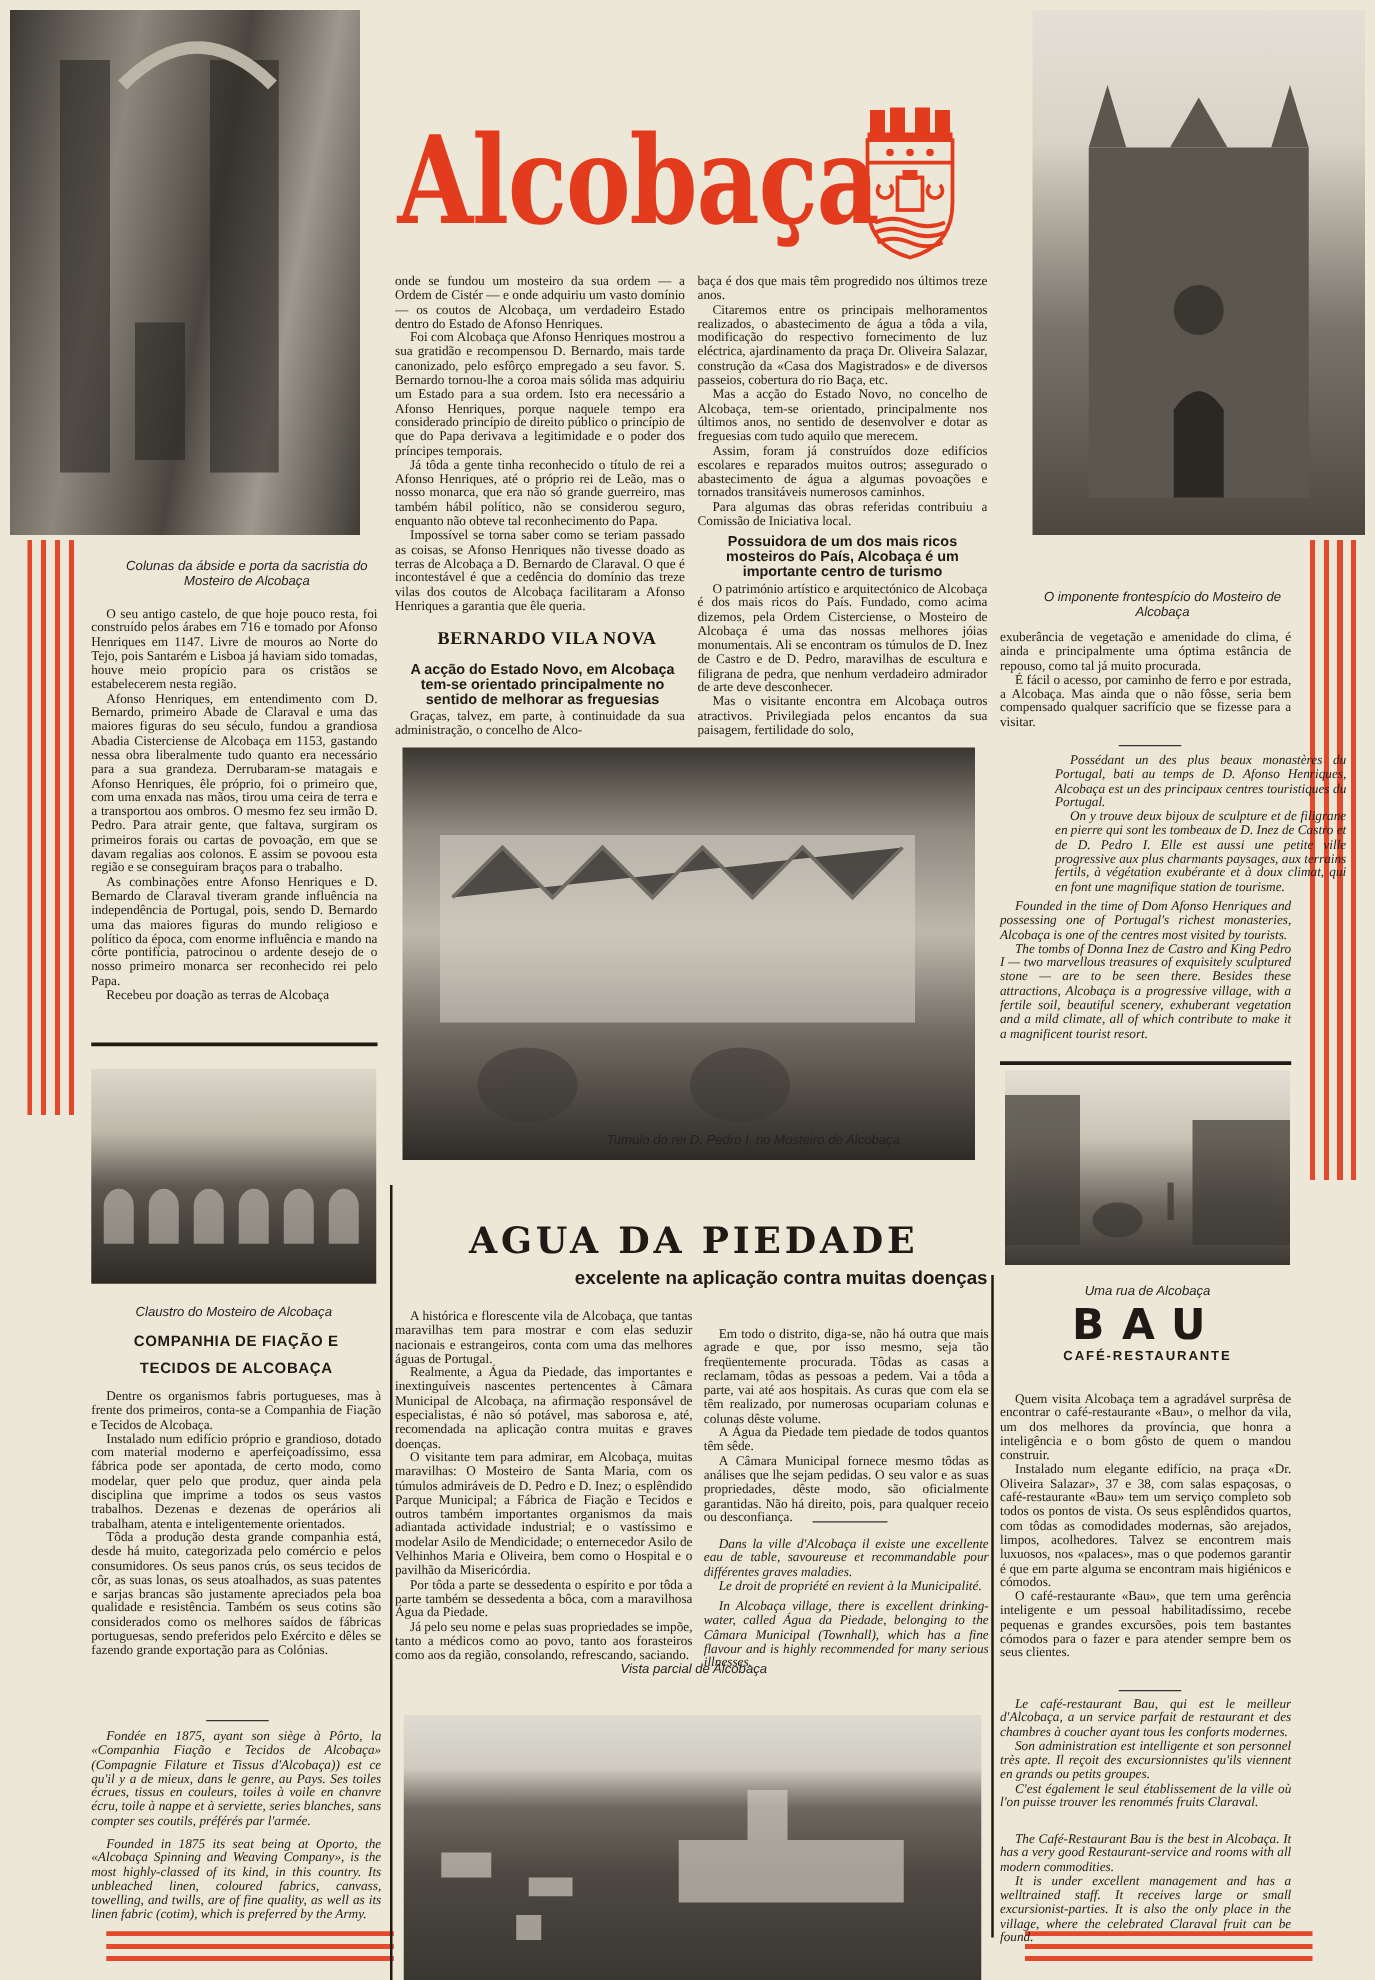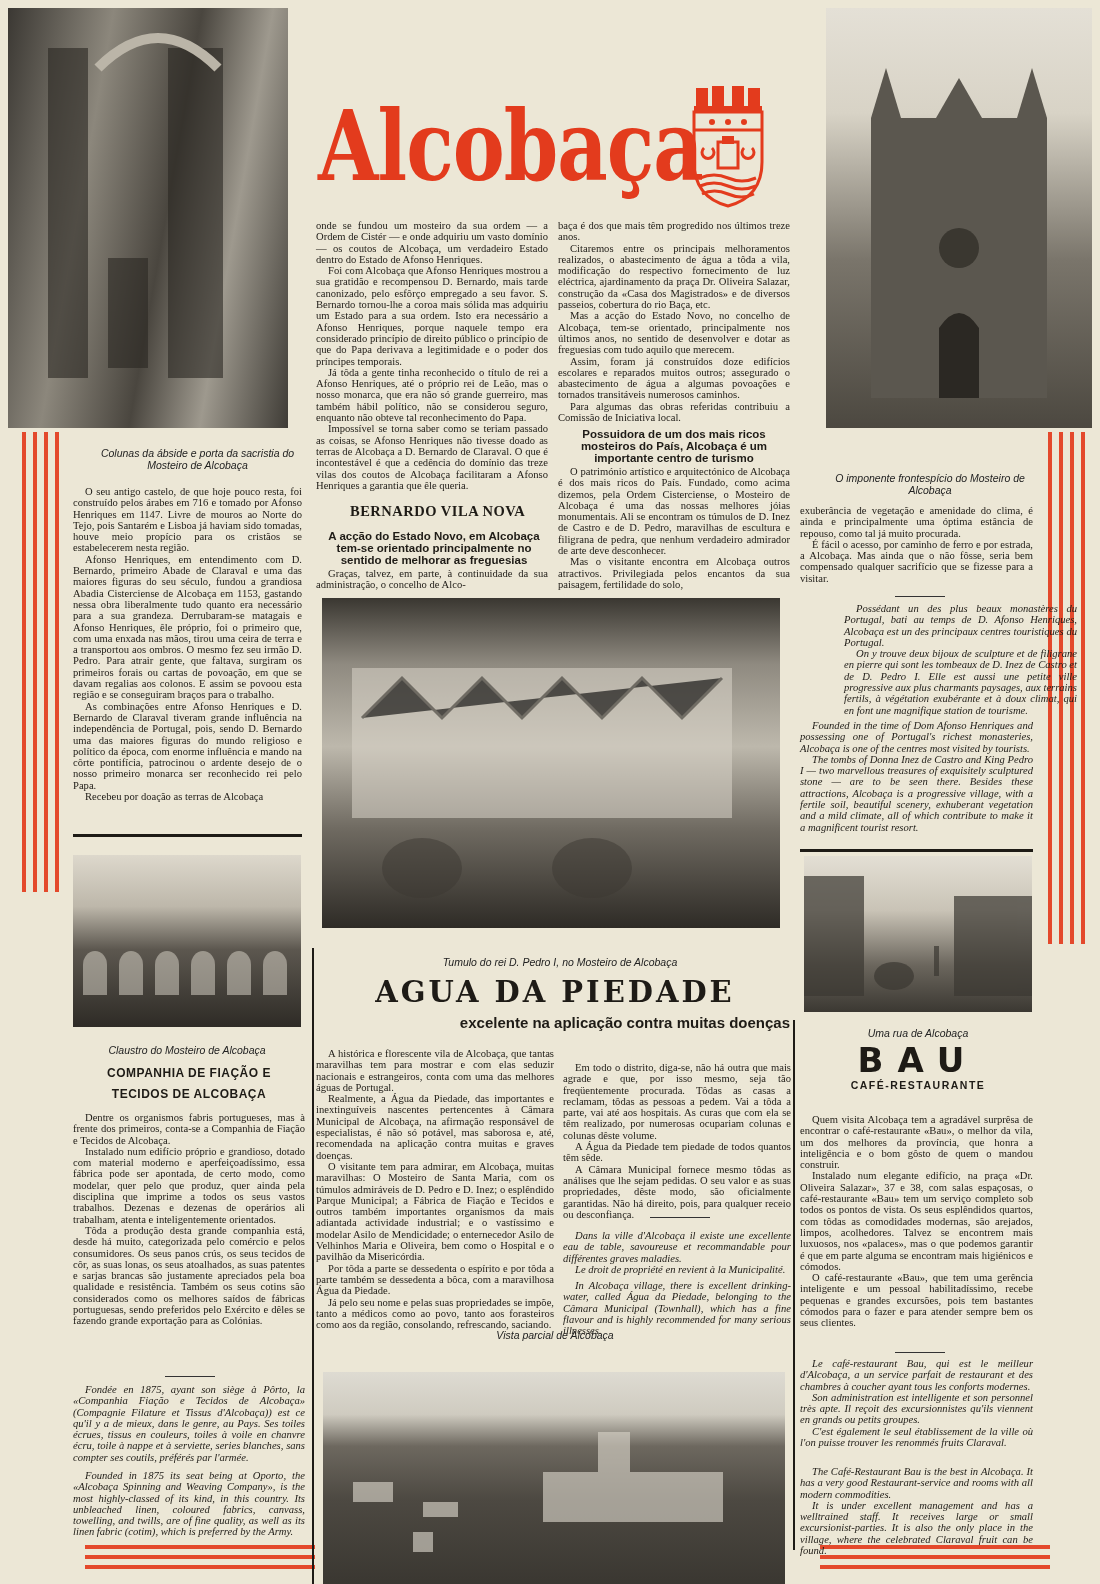--- a/index.html
+++ b/index.html
@@ -88,21 +88,21 @@
       </g>
       <g stroke="#3b3832" stroke-width="3" opacity=".6">
     <path d="M40 120 L80 80 L120 120 L160 80 L200 120 L240 80 L280 120 L320 80 L360 120 L400 80"></path>
       </g>
     <g fill="#3b3832" opacity=".5">
         <ellipse cx="100" cy="270" rx="40" ry="30"></ellipse>
         <ellipse cx="270" cy="270" rx="40" ry="30"></ellipse>
       </g>
     </svg>
 </div>
-<div class="cap" style="left:400px;top:956px;width:320px;">Tumulo do rei D. Pedro I, no Mosteiro de Alcobaça</div>
+<div class="cap" style="left:400px;top:906px;width:320px;text-align:right;">Tumulo do rei D. Pedro I, no Mosteiro de Alcobaça</div>
 
 <div class="photo" style="left:73px;top:855px;width:228px;height:172px;background:linear-gradient(180deg,#ddd8cc 0%,#bdb7aa 30%,#5c574f 55%,#2e2b26 100%);">
   <svg viewBox="0 0 228 172">
       <g fill="#ddd8cc" opacity=".5">
         <path d="M10 110 a12 14 0 0 1 24 0 v30 h-24z"></path>
         <path d="M46 110 a12 14 0 0 1 24 0 v30 h-24z"></path>
         <path d="M82 110 a12 14 0 0 1 24 0 v30 h-24z"></path>
         <path d="M118 110 a12 14 0 0 1 24 0 v30 h-24z"></path>
         <path d="M154 110 a12 14 0 0 1 24 0 v30 h-24z"></path>
         <path d="M190 110 a12 14 0 0 1 24 0 v30 h-24z"></path>

